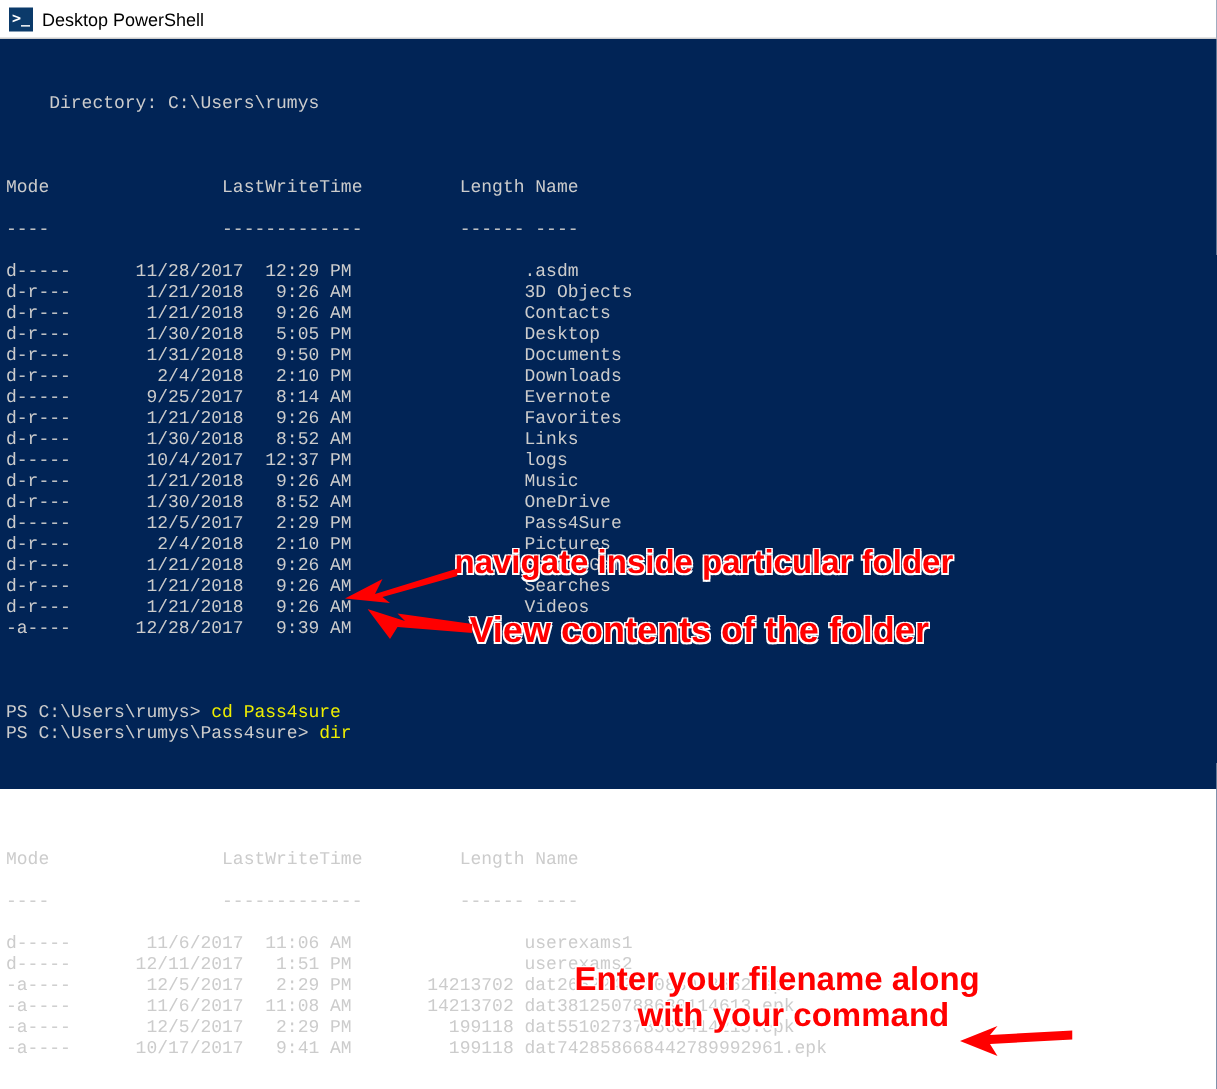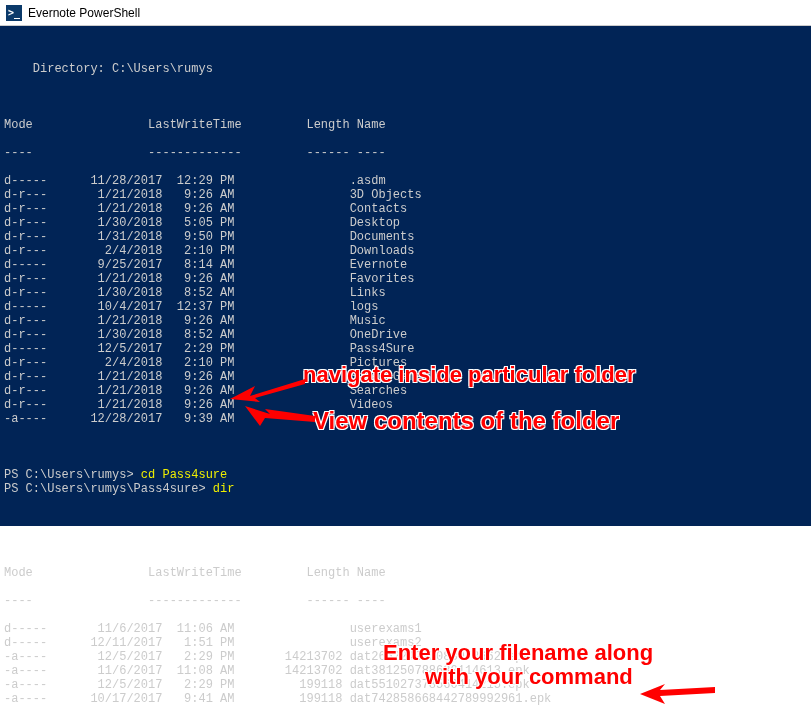--- a/index.html
+++ b/index.html
@@ -60,21 +60,21 @@
     .arrow-svg {
       position: absolute;
       pointer-events: none;
     }
   </style>
 </head>
 <body>
 
 <div class="titlebar">
   <span class="ps-icon">&gt;_</span>
-  <span>Evernote PowerShell</span>
+  <span>Desktop PowerShell</span>
 </div>
 
 <div class="terminal">
 <span>
 </span><span class="dir-line">    Directory: C:\Users\rumys</span>
 <span>
 </span>
 <span class="dir-line">Mode                LastWriteTime         Length Name</span>
 <span class="dir-line">----                -------------         ------ ----</span>
 <div id="dir1-rows">d-----      11/28/2017  12:29 PM                .asdm

